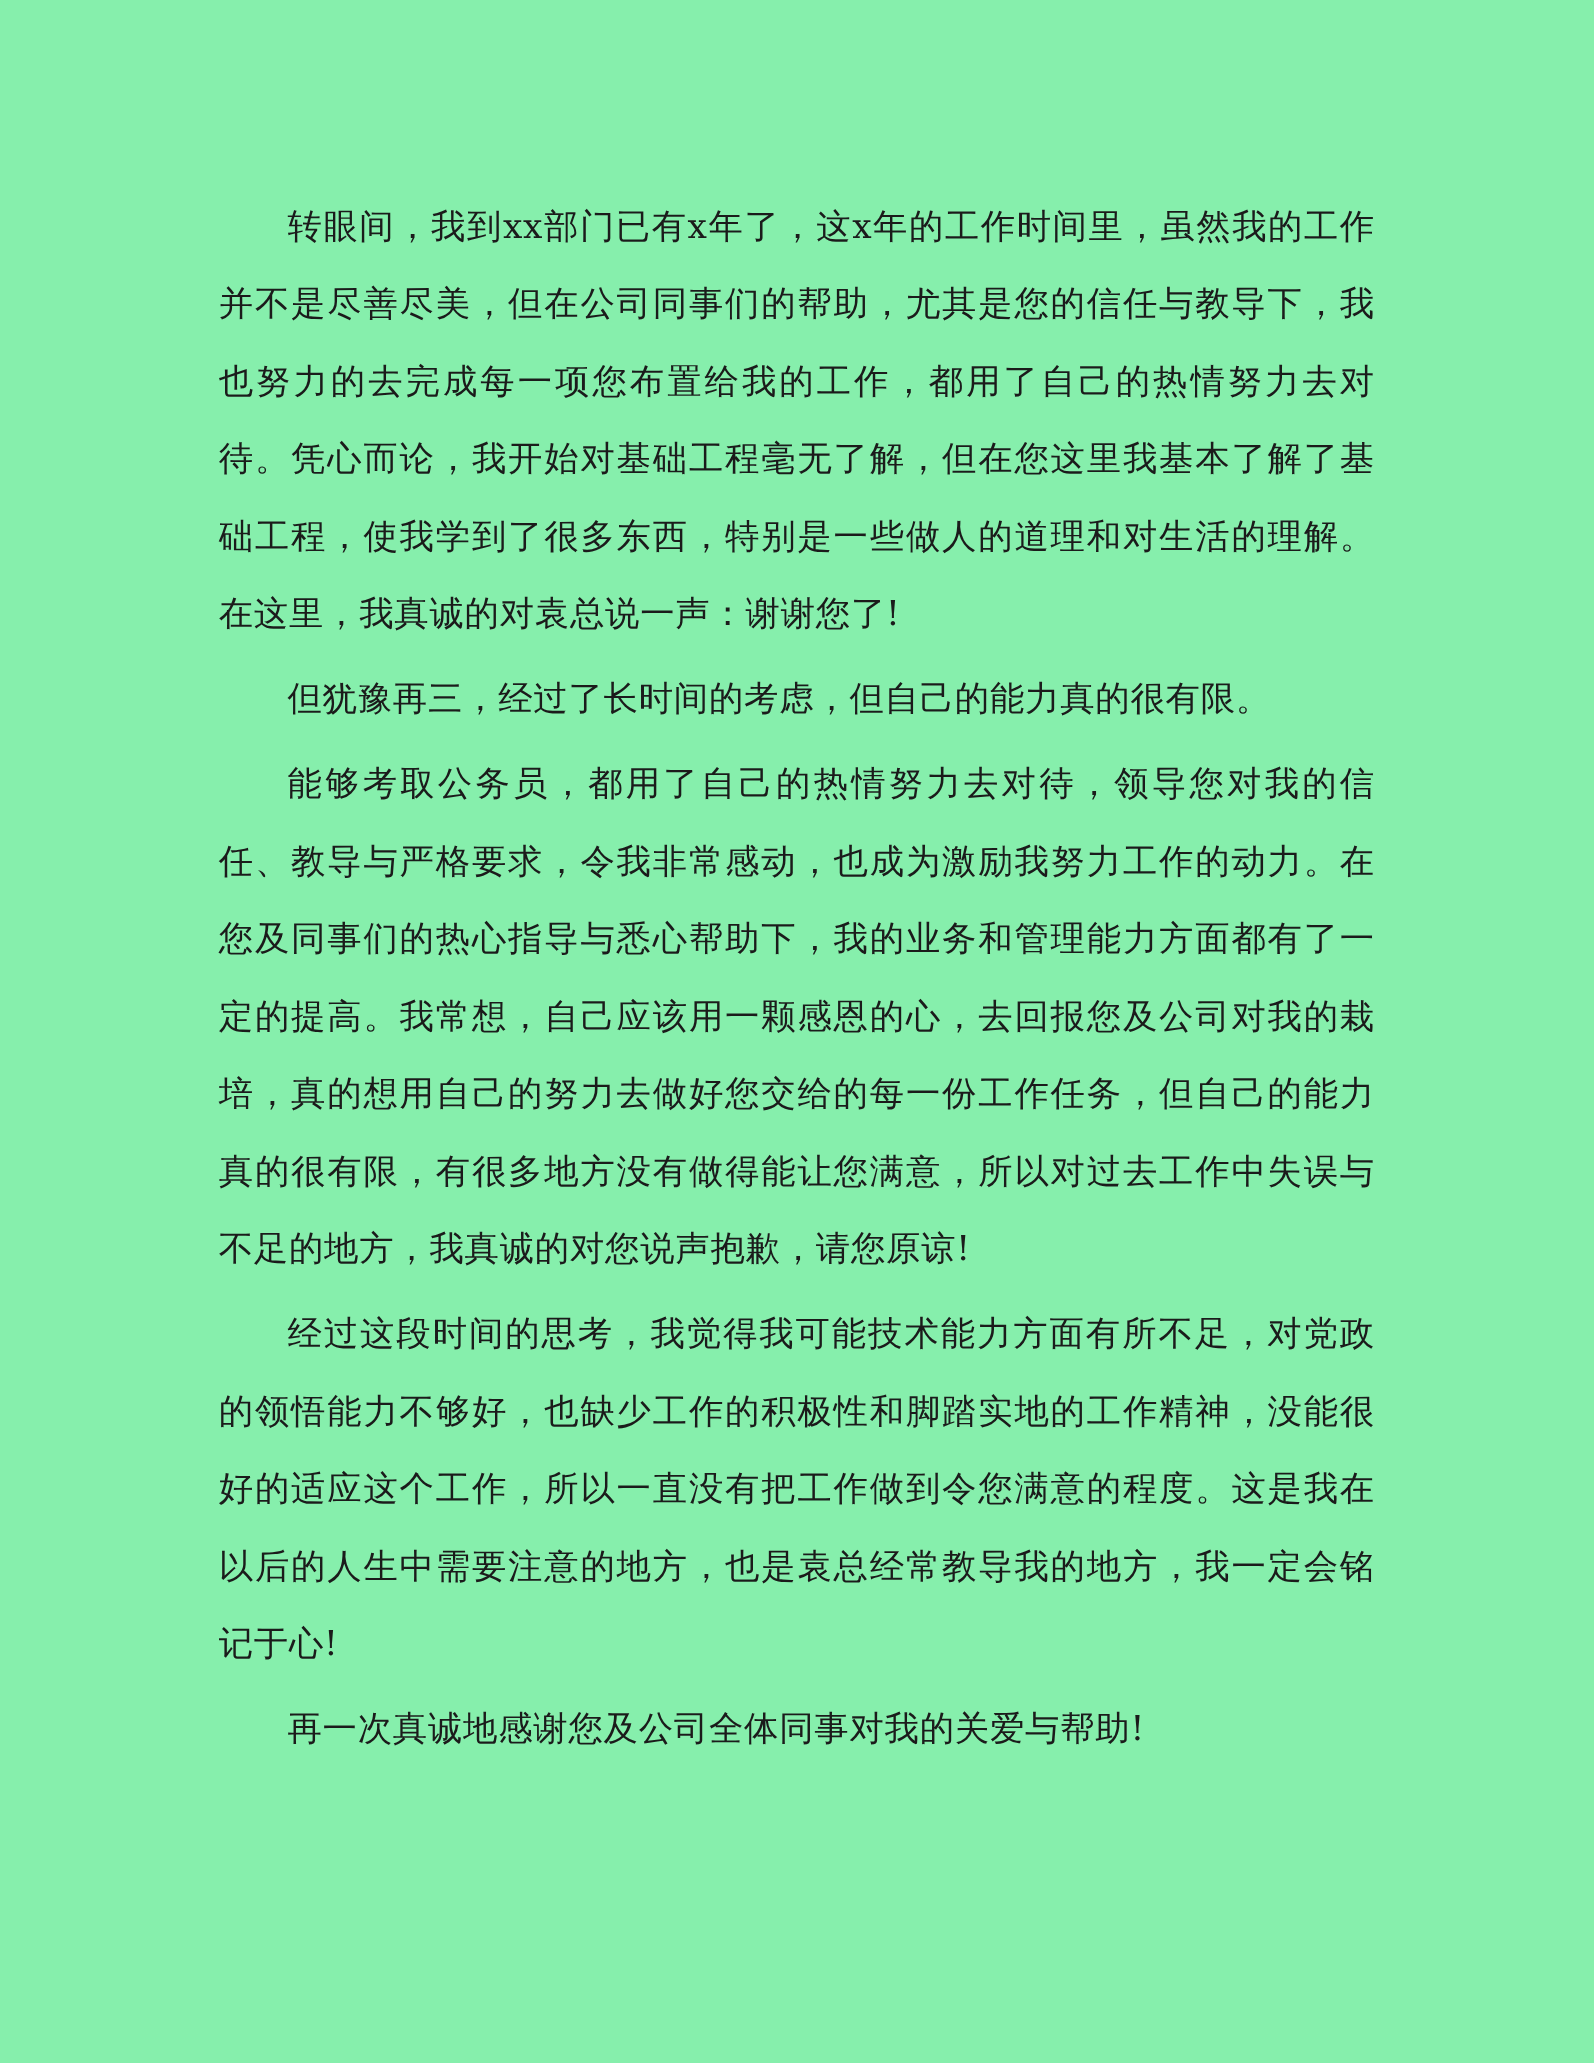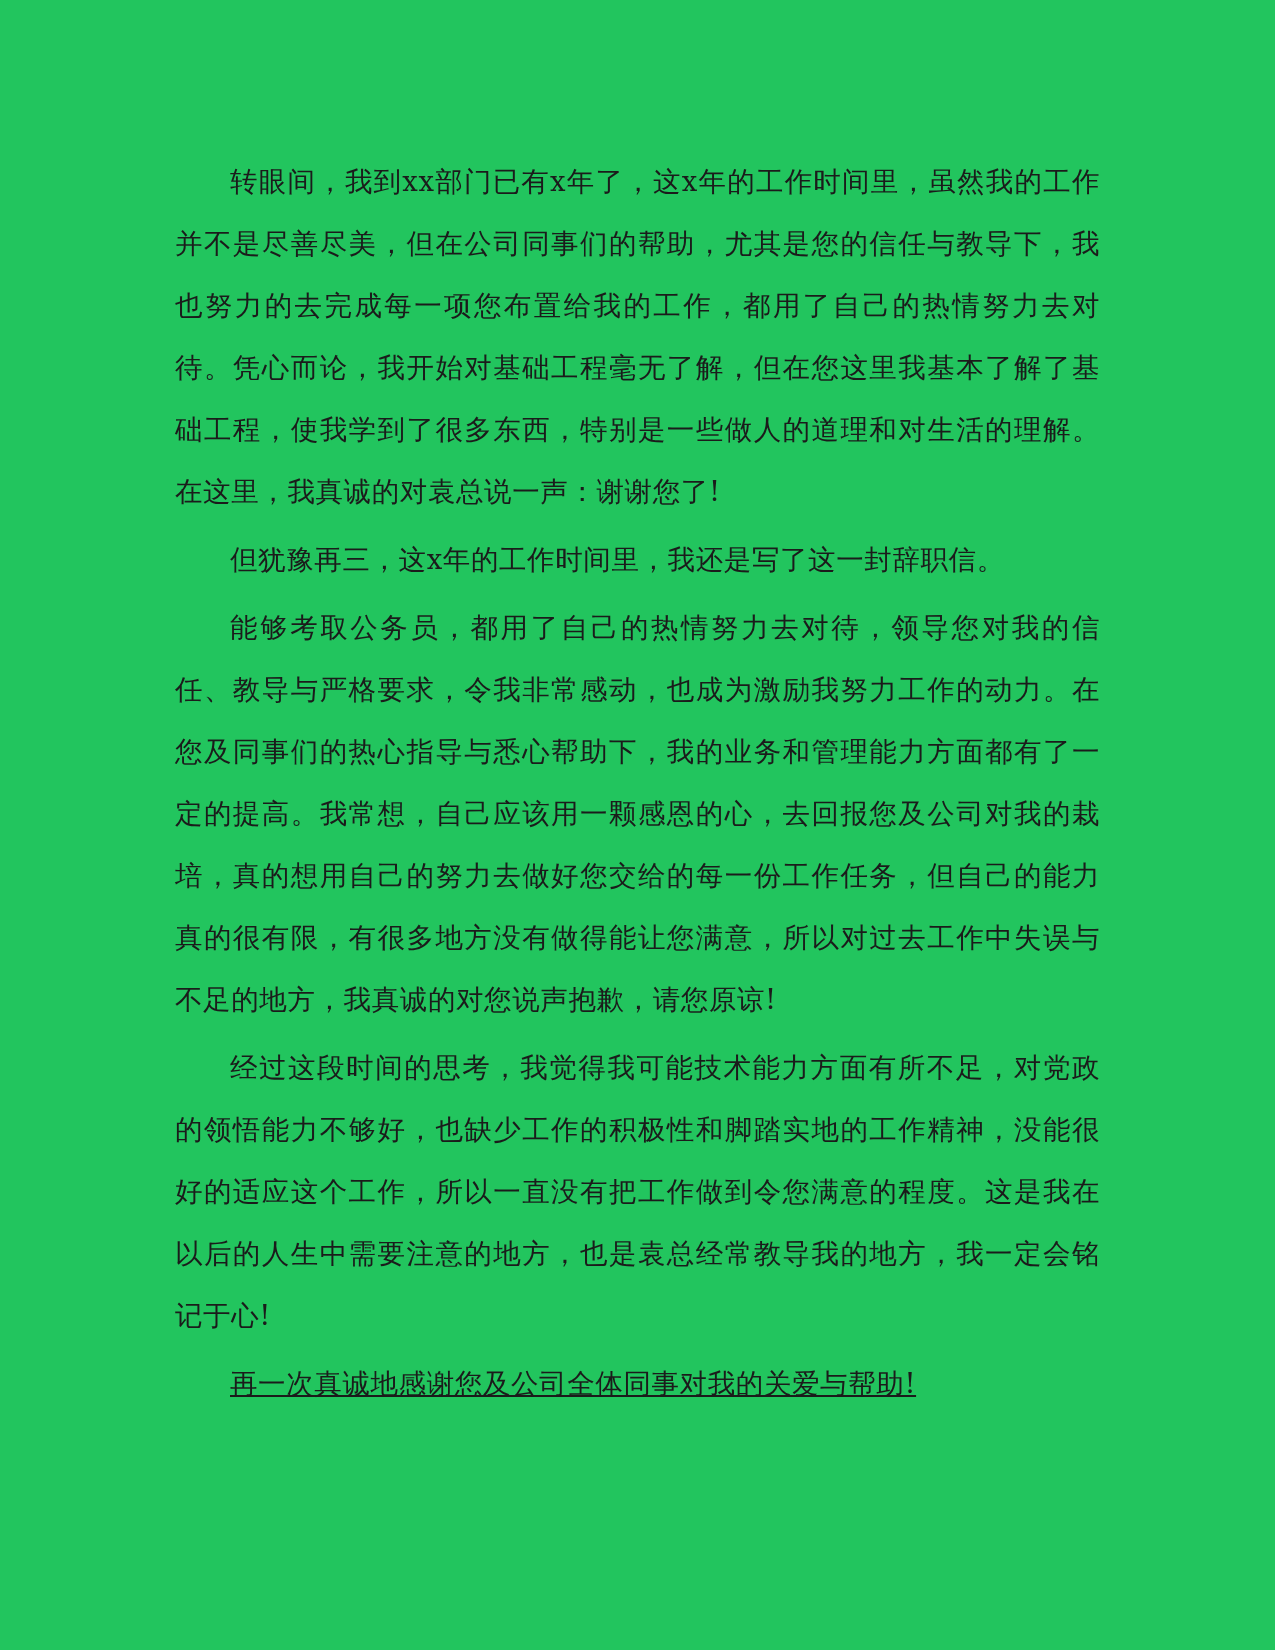--- a/index.html
+++ b/index.html
@@ -12,45 +12,44 @@
     height: 1650px;
     font-family: "DejaVu Serif", "Liberation Serif", serif;
     color: #1a1a1a;
     -webkit-font-smoothing: antialiased;
   }
   .page {
     box-sizing: border-box;
     width: 1275px;
     height: 1650px;
     padding: 150px 175px 0 175px;
-    background: #22c55e;
+    background: #86efac;
   }
   .doc-body {
     width: 925px;
   }
   .para {
     margin: 0 0 6px 0;
     font-size: 27.5px;
     line-height: 62px;
     text-align: justify;
     text-justify: inter-ideograph;
     text-indent: 2em;
     letter-spacing: 0.6px;
     color: #1b1b1b;
     word-break: break-all;
   }
   .para:last-child {
     margin-bottom: 0;
-    text-decoration: underline;
   }
 </style>
 </head>
 <body>
 
 <div class="page">
   <div class="doc-body">
     <p class="para">转眼间，我到xx部门已有x年了，这x年的工作时间里，虽然我的工作并不是尽善尽美，但在公司同事们的帮助，尤其是您的信任与教导下，我也努力的去完成每一项您布置给我的工作，都用了自己的热情努力去对待。凭心而论，我开始对基础工程毫无了解，但在您这里我基本了解了基础工程，使我学到了很多东西，特别是一些做人的道理和对生活的理解。在这里，我真诚的对袁总说一声：谢谢您了!</p>
-    <p class="para">但犹豫再三，这x年的工作时间里，我还是写了这一封辞职信。</p>
+    <p class="para">但犹豫再三，经过了长时间的考虑，但自己的能力真的很有限。</p>
     <p class="para">能够考取公务员，都用了自己的热情努力去对待，领导您对我的信任、教导与严格要求，令我非常感动，也成为激励我努力工作的动力。在您及同事们的热心指导与悉心帮助下，我的业务和管理能力方面都有了一定的提高。我常想，自己应该用一颗感恩的心，去回报您及公司对我的栽培，真的想用自己的努力去做好您交给的每一份工作任务，但自己的能力真的很有限，有很多地方没有做得能让您满意，所以对过去工作中失误与不足的地方，我真诚的对您说声抱歉，请您原谅!</p>
     <p class="para">经过这段时间的思考，我觉得我可能技术能力方面有所不足，对党政的领悟能力不够好，也缺少工作的积极性和脚踏实地的工作精神，没能很好的适应这个工作，所以一直没有把工作做到令您满意的程度。这是我在以后的人生中需要注意的地方，也是袁总经常教导我的地方，我一定会铭记于心!</p>
     <p class="para">再一次真诚地感谢您及公司全体同事对我的关爱与帮助!</p>
   </div>
 </div>
 
 </body></html>

